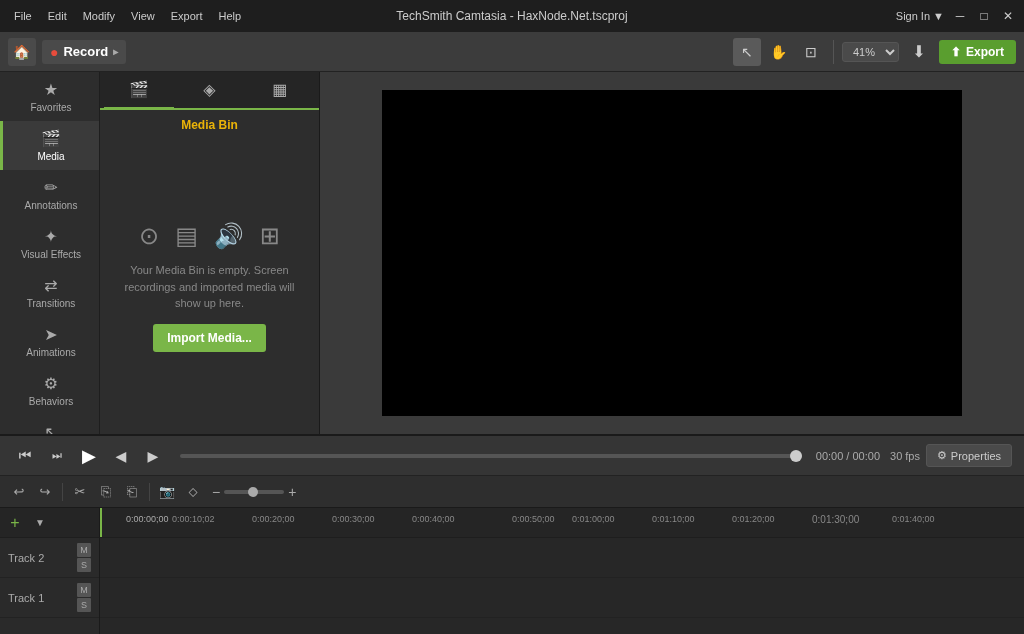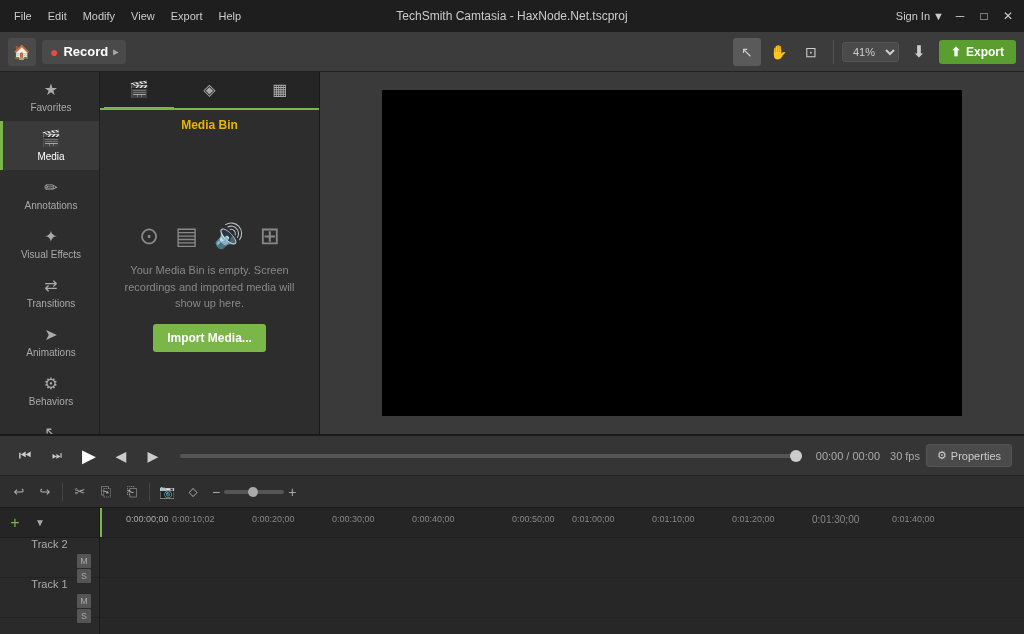--- a/index.html
+++ b/index.html
@@ -363,21 +363,20 @@
     }
     .track-header {
       height: 40px;
       display: flex;
       align-items: center;
       padding: 0 8px;
       border-bottom: 1px solid #222;
       font-size: 11px;
       color: #aaa;
       gap: 4px;
-      flex-direction: column;
     }
     .track-controls {
       display: flex;
       flex-direction: column;
       align-items: flex-end;
       gap: 1px;
     }
     .track-ctrl-btn {
       width: 14px; height: 14px;
       background: #555;

